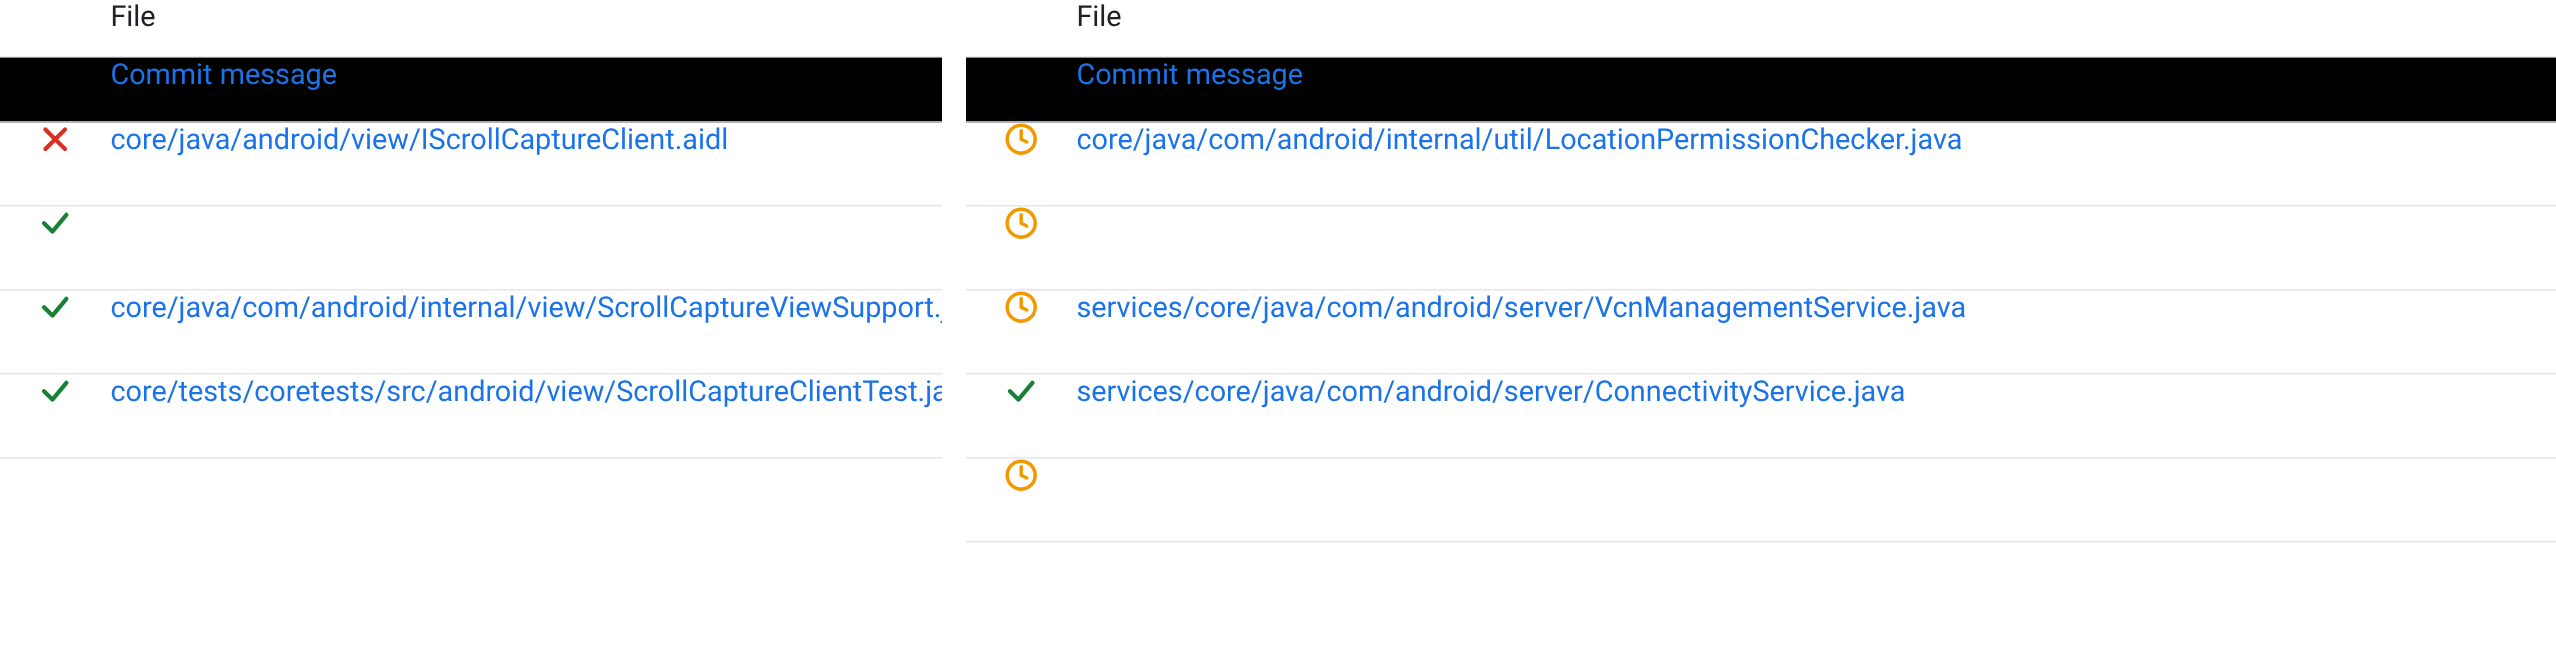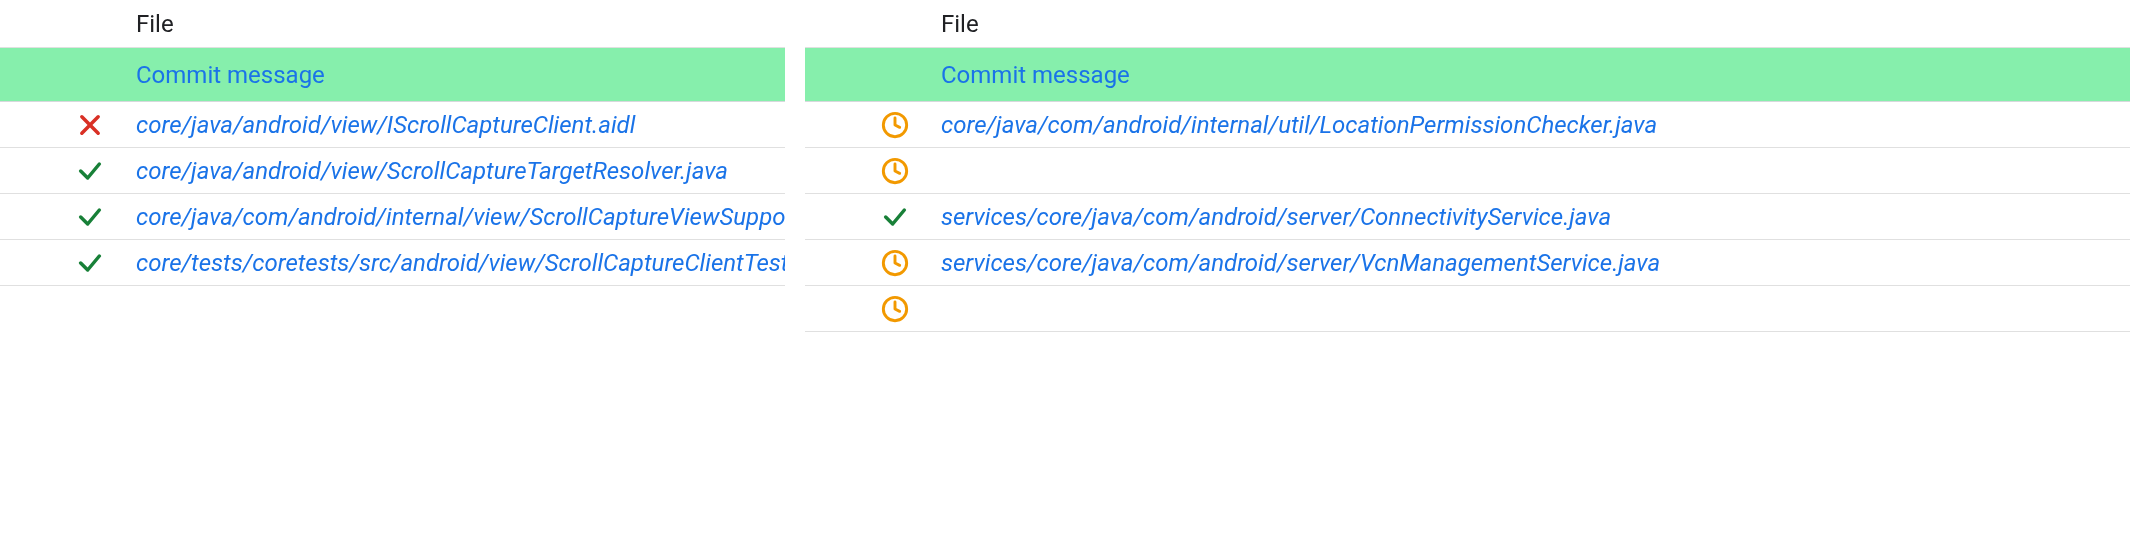--- a/index.html
+++ b/index.html
@@ -27,35 +27,34 @@
   }
   .gap {
     width: 20px;
     flex: 0 0 auto;
   }
   .panel-right {
     width: 1325px;
   }
   .row {
     display: flex;
-    align-items: center;
+    align-items: flex-start;
     height: 56px;
     border-bottom: 1px solid #e0e0e0;
     white-space: nowrap;
     overflow: hidden;
-    padding-left: 44px;
   }
   .row.header {
     height: 48px;
     font-weight: 400;
     color: #202124;
   }
   .row.subheader {
     height: 54px;
-    background: #86efac;
+    background: #000000;
     border-bottom: 1px solid #d6d9dc;
   }
   .status-cell {
     width: 92px;
     flex: 0 0 92px;
     display: flex;
     align-items: center;
     justify-content: center;
   }
   .text-cell {
@@ -75,22 +74,21 @@
     color: #1a73e8;
   }
   .icon {
     width: 28px;
     height: 28px;
   }
   .icon-check .svgstroke { stroke: #188038; }
   .icon-fail  .svgstroke { stroke: #d93025; }
   .icon-clock .svgstroke { stroke: #f29900; }
   .row.file-row {
-    height: 46px;
-    font-style: italic;
+    height: 70px;
   }
 </style>
 </head>
 <body>
 
 <div class="panel panel-left">
 
   <div class="row header">
     <div class="status-cell"></div>
     <div class="text-cell">File</div>
@@ -110,21 +108,20 @@
         </svg>
       </div>
     <div class="text-cell"><a class="link">core/java/android/view/IScrollCaptureClient.aidl</a></div>
   </div>
   <div class="row file-row">
     <div class="status-cell">
         <svg class="icon icon-check" viewBox="0 0 24 24">
           <path class="svgstroke" d="M4 12 L10 18 L20 6" fill="none" stroke-width="3" stroke-linecap="round" stroke-linejoin="round"></path>
         </svg>
       </div>
-    <div class="text-cell"><a class="link">core/java/android/view/ScrollCaptureTargetResolver.java</a></div>
   </div>
   <div class="row file-row">
     <div class="status-cell">
         <svg class="icon icon-check" viewBox="0 0 24 24">
           <path class="svgstroke" d="M4 12 L10 18 L20 6" fill="none" stroke-width="3" stroke-linecap="round" stroke-linejoin="round"></path>
         </svg>
       </div>
     <div class="text-cell"><a class="link">core/java/com/android/internal/view/ScrollCaptureViewSupport.java</a></div>
   </div>
   <div class="row file-row">
@@ -166,37 +163,37 @@
   <div class="row file-row">
     <div class="status-cell">
         <svg class="icon icon-clock" viewBox="0 0 24 24">
           <circle class="svgstroke" cx="12" cy="12" r="10" fill="none" stroke-width="2.5"></circle>
           <path class="svgstroke" d="M12 6 L12 12 L16 14" fill="none" stroke-width="2.5" stroke-linecap="round" stroke-linejoin="round"></path>
         </svg>
       </div>
   </div>
   <div class="row file-row">
     <div class="status-cell">
+        <svg class="icon icon-clock" viewBox="0 0 24 24">
+          <circle class="svgstroke" cx="12" cy="12" r="10" fill="none" stroke-width="2.5"></circle>
+          <path class="svgstroke" d="M12 6 L12 12 L16 14" fill="none" stroke-width="2.5" stroke-linecap="round" stroke-linejoin="round"></path>
+        </svg>
+      </div>
+    <div class="text-cell"><a class="link">services/core/java/com/android/server/VcnManagementService.java</a></div>
+  </div>
+  <div class="row file-row">
+    <div class="status-cell">
         <svg class="icon icon-check" viewBox="0 0 24 24">
           <path class="svgstroke" d="M4 12 L10 18 L20 6" fill="none" stroke-width="3" stroke-linecap="round" stroke-linejoin="round"></path>
         </svg>
       </div>
     <div class="text-cell"><a class="link">services/core/java/com/android/server/ConnectivityService.java</a></div>
   </div>
   <div class="row file-row">
     <div class="status-cell">
         <svg class="icon icon-clock" viewBox="0 0 24 24">
           <circle class="svgstroke" cx="12" cy="12" r="10" fill="none" stroke-width="2.5"></circle>
           <path class="svgstroke" d="M12 6 L12 12 L16 14" fill="none" stroke-width="2.5" stroke-linecap="round" stroke-linejoin="round"></path>
         </svg>
       </div>
-    <div class="text-cell"><a class="link">services/core/java/com/android/server/VcnManagementService.java</a></div>
-  </div>
-  <div class="row file-row">
-    <div class="status-cell">
-        <svg class="icon icon-clock" viewBox="0 0 24 24">
-          <circle class="svgstroke" cx="12" cy="12" r="10" fill="none" stroke-width="2.5"></circle>
-          <path class="svgstroke" d="M12 6 L12 12 L16 14" fill="none" stroke-width="2.5" stroke-linecap="round" stroke-linejoin="round"></path>
-        </svg>
-      </div>
   </div>
 
 </div>
 
 </body></html>

